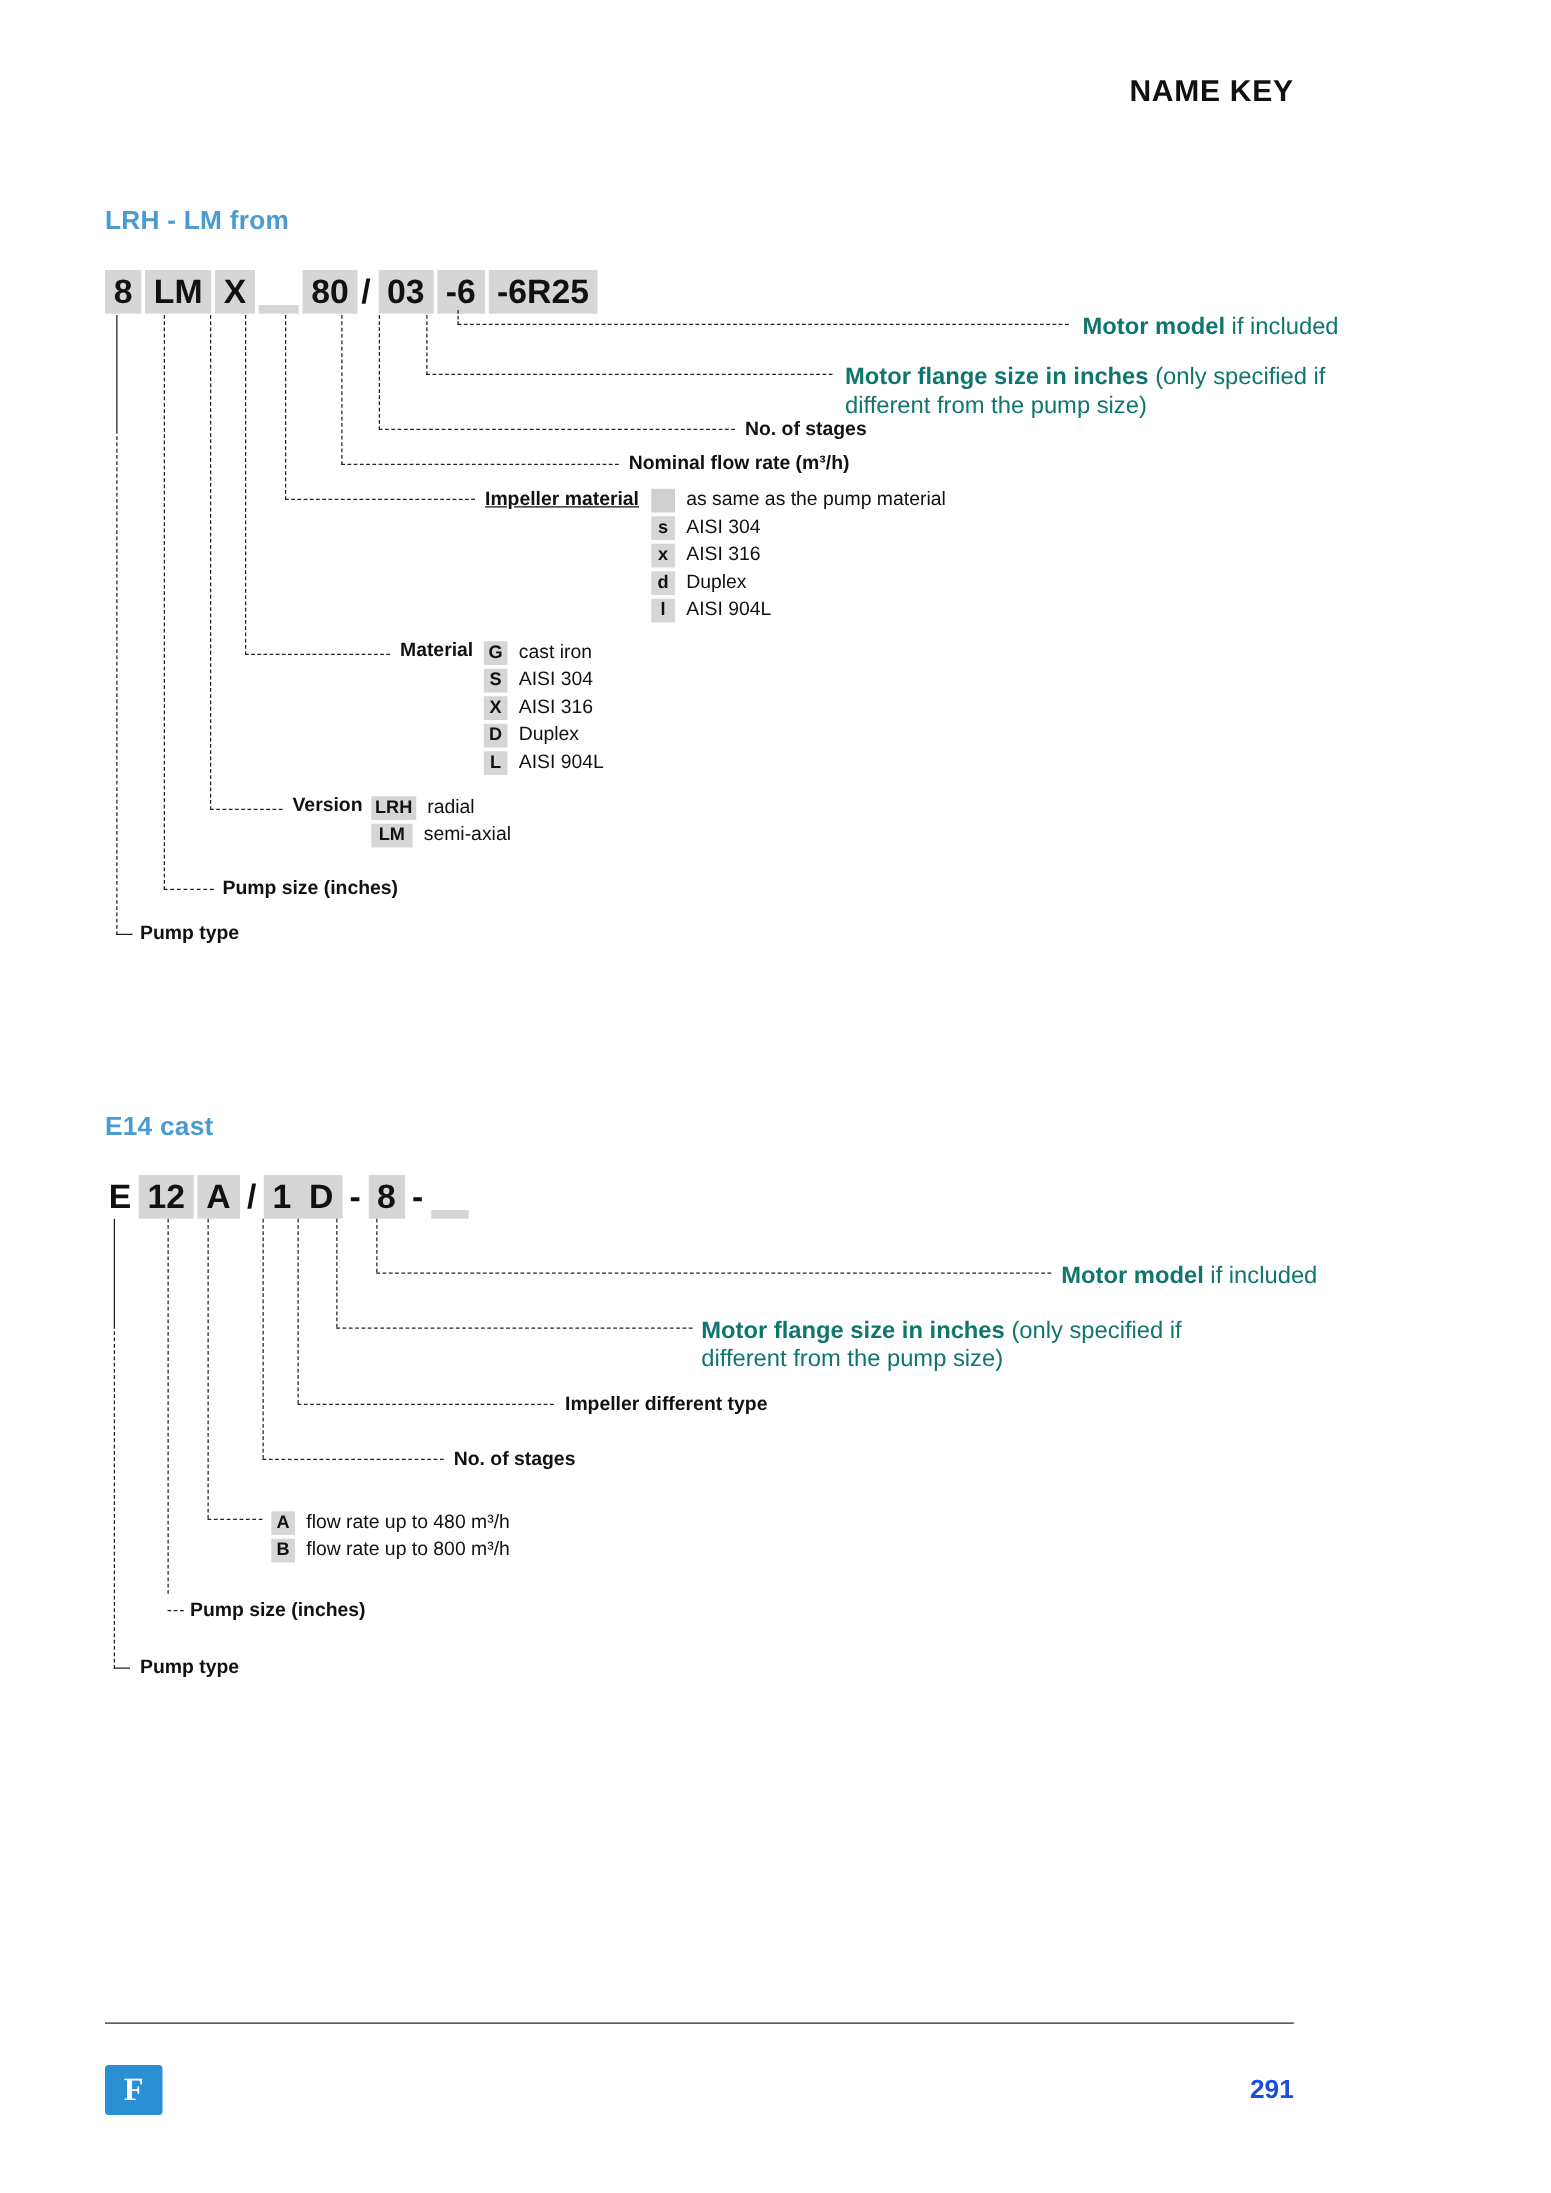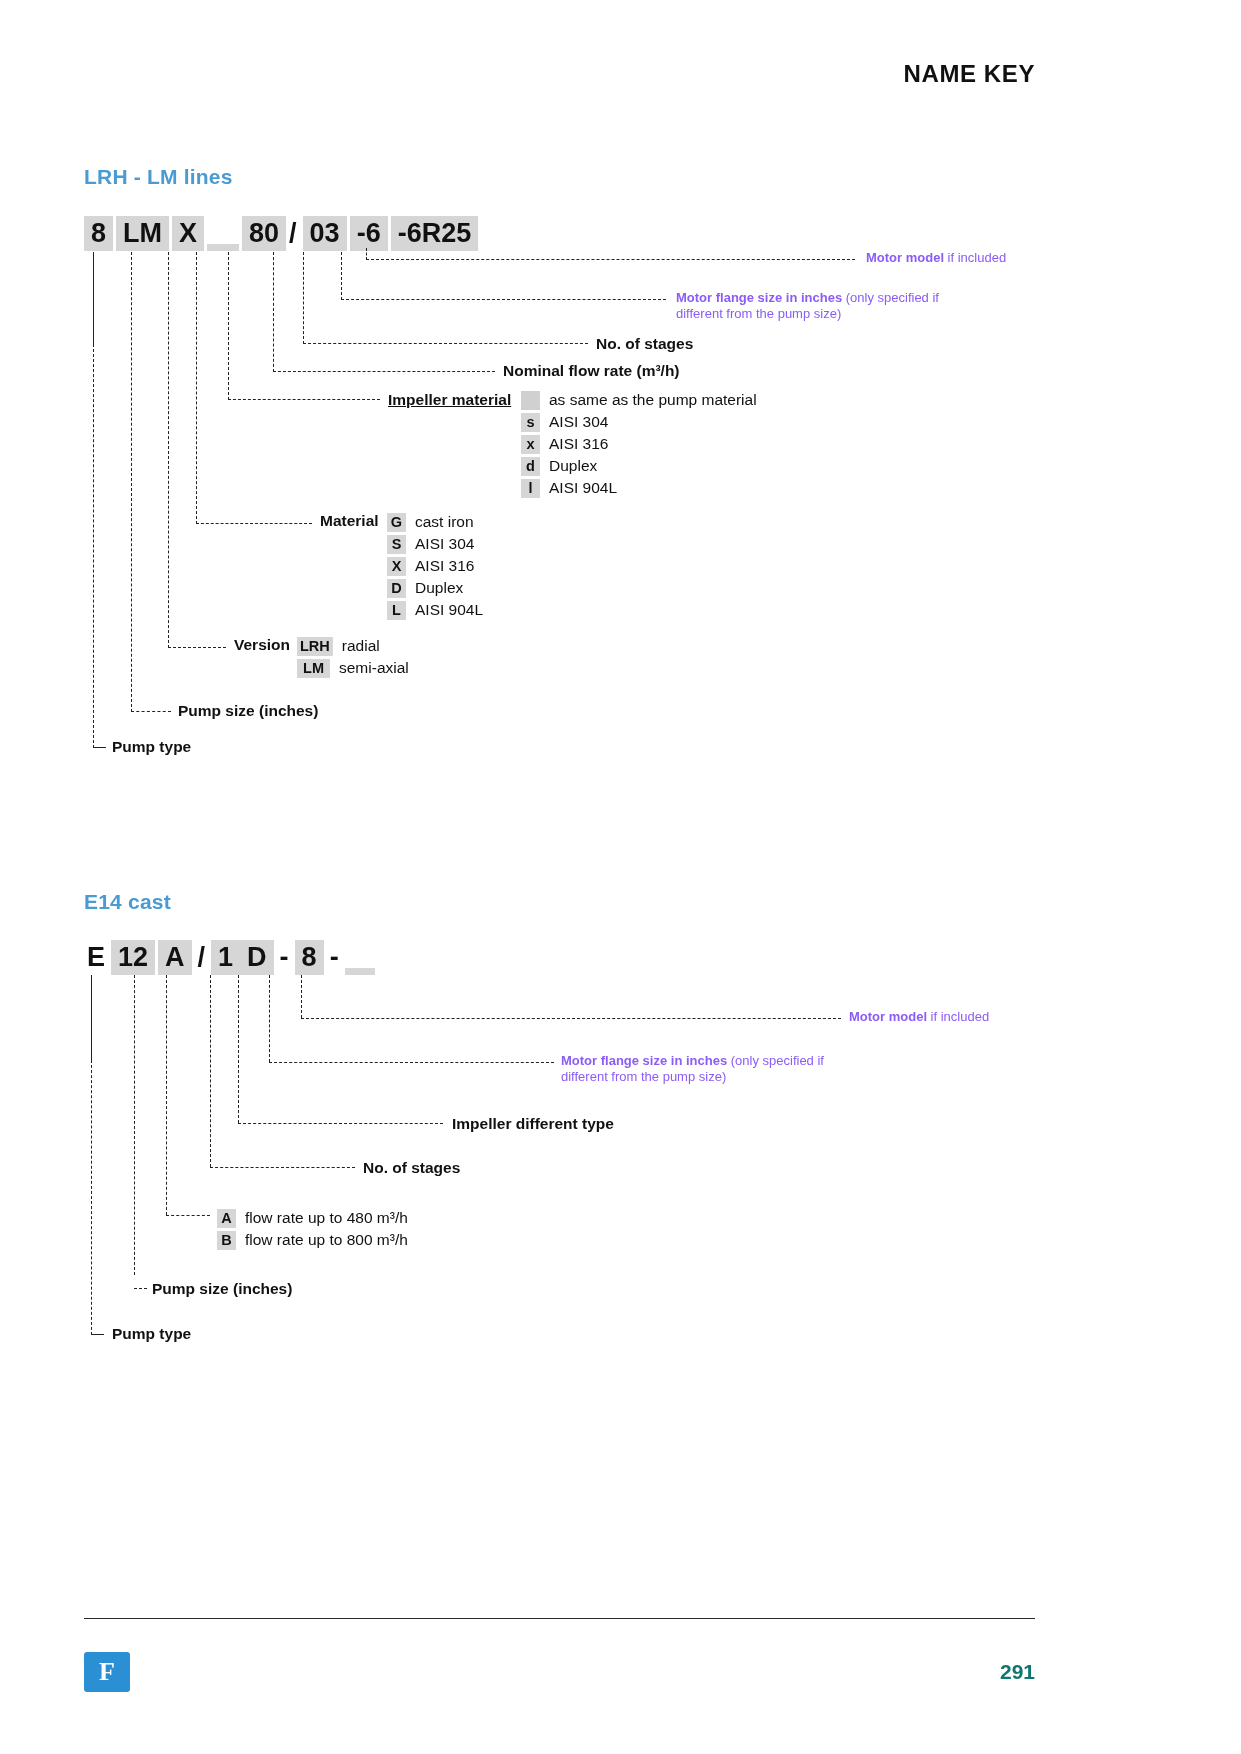--- a/index.html
+++ b/index.html
@@ -59,23 +59,23 @@
   .vline.solid { border-left: 1.4px solid #222; border-left-style: solid; }
   .hline {
     position: absolute;
     border-top: 1.4px dashed #222;
   }
   .hline.solid { border-top: 1.4px solid #222; }
 
   
   .anno {
     position: absolute;
-    font-size: 13px;
+    font-size: 19px;
     line-height: 1.22;
-    color: #8b5cf6;
+    color: #0f766e;
     white-space: nowrap;
   }
   .anno b { font-weight: bold; }
   .anno .sub { display: block; font-weight: normal; }
 
   
   .legend { position: absolute; }
   .legend-row {
     display: flex; align-items: center;
     height: 22px; margin-bottom: 0px;
@@ -111,31 +111,31 @@
     display: flex; align-items: center; justify-content: center;
   }
   .logo span {
     color: #fff; font-weight: bold; font-size: 26px;
     font-family: "Liberation Serif", serif;
     line-height: 1;
   }
   .page-num {
     position: absolute;
     right: 84px; top: 1660px;
-    font-size: 21px; font-weight: bold; color: #0f766e;
+    font-size: 21px; font-weight: bold; color: #1d4ed8;
   }
 </style>
 </head>
 <body>
 
 <div class="page">
 
   <div class="page-header">NAME KEY</div>
 
-  <div class="section-title" style="left:84px; top:165px;">LRH - LM lines</div>
+  <div class="section-title" style="left:84px; top:165px;">LRH - LM from</div>
 
   <div class="code-row" style="left:84px; top:216px;">
     <span class="code-chip">8</span>
     <span class="code-chip">LM</span>
     <span class="code-chip">X</span>
     <span class="code-chip blank"></span>
     <span class="code-chip tight">80</span>
     <span class="code-plain">/</span>
     <span class="code-chip">03</span>
     <span class="code-chip">-6</span>

